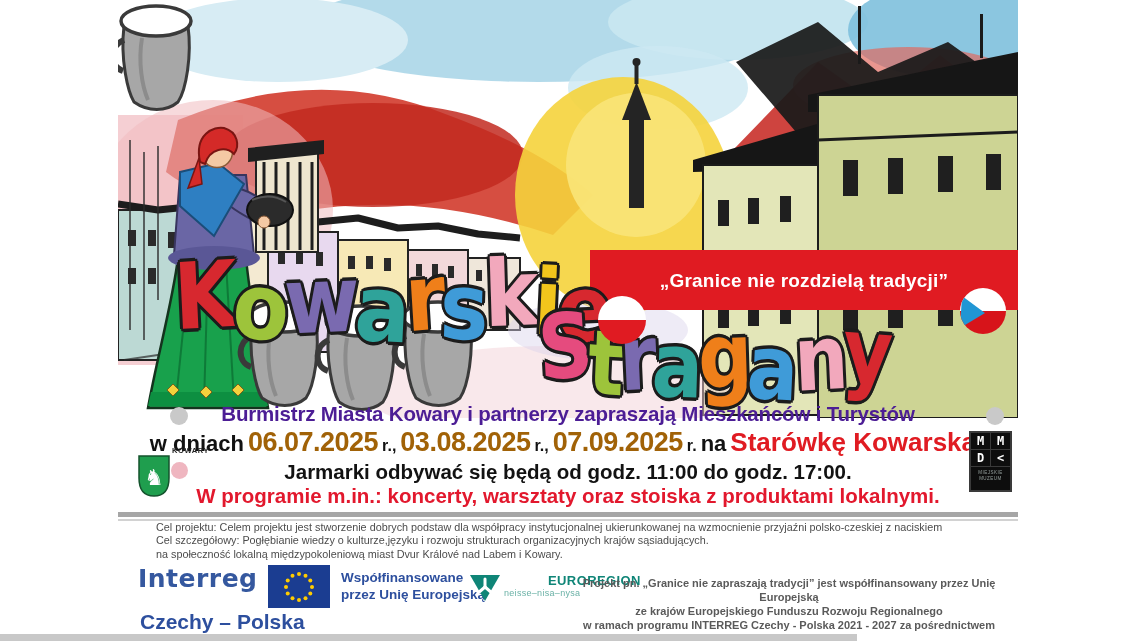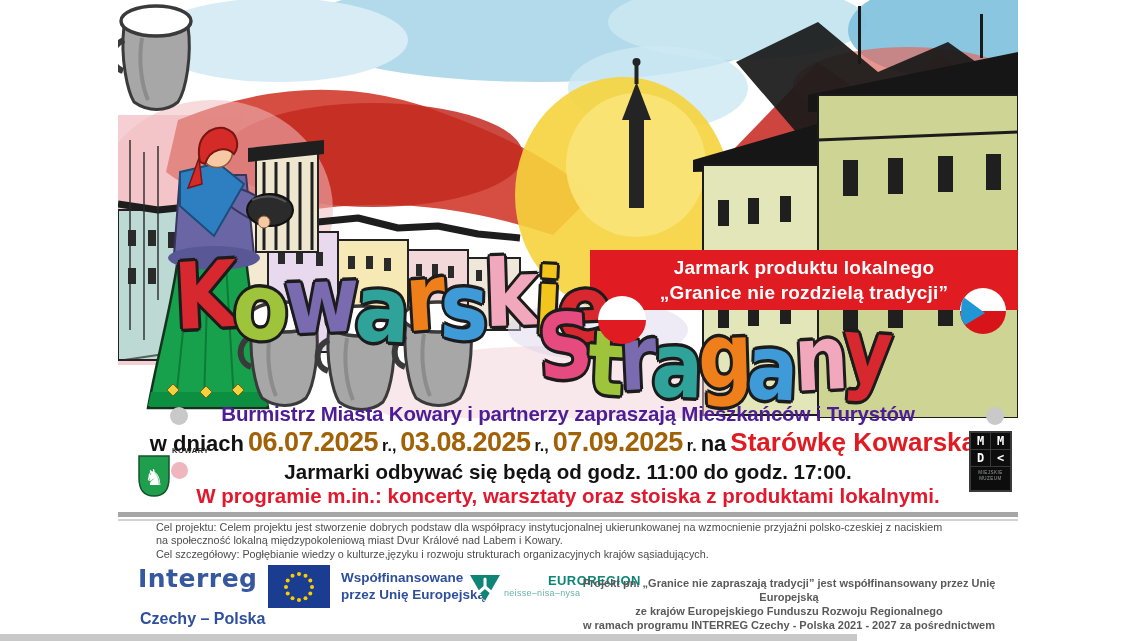--- a/index.html
+++ b/index.html
@@ -40,21 +40,21 @@
 
   .bar1{position:absolute;left:0;top:512px;width:900px;height:5px;background:#a6a6a6;z-index:2;}
   .bar2{position:absolute;left:0;top:519px;width:900px;height:2px;background:#d2d2d2;z-index:2;}
 
   .fineprint{position:absolute;left:38px;top:521px;width:860px;font-size:10.8px;line-height:13.4px;
              color:#4c4c4c;z-index:2;}
 
   
   .interreg{position:absolute;left:20px;top:564px;font-size:25px;font-weight:bold;color:#35589f;
             letter-spacing:.5px;z-index:2;font-family:"DejaVu Sans",sans-serif;}
-  .czpl{position:absolute;left:22px;top:610px;font-size:16px;font-weight:bold;color:#2d4f9e;z-index:2;}
+  .czpl{position:absolute;left:22px;top:610px;font-size:21px;font-weight:bold;color:#2d4f9e;z-index:2;}
   .euflag{position:absolute;left:150px;top:565px;z-index:2;}
   .cofinanced{position:absolute;left:223px;top:569px;font-size:13.5px;line-height:17px;font-weight:bold;
               color:#2d4f9e;z-index:2;}
   .er-logo{position:absolute;left:352px;top:572px;z-index:2;}
   .er-name{position:absolute;left:386px;top:573px;font-size:13px;font-weight:bold;color:#0f8577;z-index:2;letter-spacing:.4px;margin-left:44px;}
   .er-sub{position:absolute;left:386px;top:588px;font-size:9px;color:#6cb2a7;z-index:2;letter-spacing:.3px;}
   .funding{position:absolute;left:440px;top:576px;width:462px;text-align:center;font-size:11px;
            line-height:14px;font-weight:bold;color:#5a5a5a;z-index:2;}
 
   
@@ -229,21 +229,20 @@
         <use href="#jug" x="128" y="296"></use>
         <use href="#jug" x="205" y="300"></use>
         <use href="#jug" x="282" y="296"></use>
       </g>
     </svg>
 
     <div class="title title1"><span class="tl" style="color: rgb(215, 40, 47); transform: translateY(4px) rotate(-3deg);">K</span><span class="tl" style="color: rgb(157, 196, 59); transform: translateY(14px) rotate(4deg);">o</span><span class="tl" style="color: rgb(122, 106, 176); transform: translateY(8px) rotate(-2deg);">w</span><span class="tl" style="color: rgb(47, 163, 154); transform: translateY(16px) rotate(3deg);">a</span><span class="tl" style="color: rgb(239, 127, 26); transform: translateY(6px) rotate(-4deg);">r</span><span class="tl" style="color: rgb(63, 155, 216); transform: translateY(14px) rotate(2deg);">s</span><span class="tl" style="color: rgb(242, 168, 188); transform: translateY(2px) rotate(-2deg);">k</span><span class="tl" style="color: rgb(242, 197, 28); transform: translateY(10px) rotate(3deg);">i</span><span class="tl" style="color: rgb(215, 40, 47); transform: translateY(16px) rotate(-2deg);">e</span></div>
     <div class="title title2"><span class="tl" style="color: rgb(229, 75, 126); transform: translateY(0px) rotate(-4deg);">S</span><span class="tl" style="color: rgb(157, 196, 59); transform: translateY(14px) rotate(3deg);">t</span><span class="tl" style="color: rgb(122, 106, 176); transform: translateY(10px) rotate(-3deg);">r</span><span class="tl" style="color: rgb(47, 163, 154); transform: translateY(16px) rotate(2deg);">a</span><span class="tl" style="color: rgb(239, 127, 26); transform: translateY(8px) rotate(-2deg);">g</span><span class="tl" style="color: rgb(63, 155, 216); transform: translateY(18px) rotate(3deg);">a</span><span class="tl" style="color: rgb(242, 168, 188); transform: translateY(10px) rotate(-3deg);">n</span><span class="tl" style="color: rgb(215, 40, 47); transform: translateY(4px) rotate(4deg);">y</span></div>
 
     <div class="banner">
-      <div>Jarmark produktu lokalnego</div>
       <div>„Granice nie rozdzielą tradycji”</div>
     </div>
     <svg class="roundel roundel-pl" width="48" height="48" viewBox="0 0 48 48">
       <path d="M0,24 A24,24 0 0 1 48,24 Z" fill="#ffffff"></path>
       <path d="M48,24 A24,24 0 0 1 0,24 Z" fill="#e01b22"></path>
     </svg>
     <svg class="roundel roundel-cz" width="46" height="46" viewBox="0 0 46 46">
       <clipPath id="czc">
           <circle cx="23" cy="23" r="23"></circle>
         </clipPath>
@@ -295,22 +294,22 @@
       <div class="cap">
         <div>MIEJSKIE</div>
         <div>MUZEUM</div>
       </div>
     </div>
 
     <div class="bar1"></div>
     <div class="bar2"></div>
     <div class="fineprint">
       <div>Cel projektu: Celem projektu jest stworzenie dobrych podstaw dla współpracy instytucjonalnej ukierunkowanej na wzmocnienie przyjaźni polsko-czeskiej z naciskiem</div>
+      <div>Cel szczegółowy: Pogłębianie wiedzy o kulturze,języku i rozwoju strukturach organizacyjnych krajów sąsiadujących.</div>
       <div>na społeczność lokalną międzypokoleniową miast  Dvur Králové nad Labem i Kowary.</div>
-      <div>Cel szczegółowy: Pogłębianie wiedzy o kulturze,języku i rozwoju strukturach organizacyjnych krajów sąsiadujących.</div>
     </div>
 
     <div class="interreg">Interreg</div>
     <div class="czpl">Czechy – Polska</div>
 
     <svg class="euflag" width="62" height="43" viewBox="0 0 62 43">
       <rect width="62" height="43" fill="#1b3d91"></rect>
       <g fill="#ffcc00">
         <circle cx="44" cy="22" r="2"></circle>
           <circle cx="42.3" cy="28.5" r="2"></circle>

